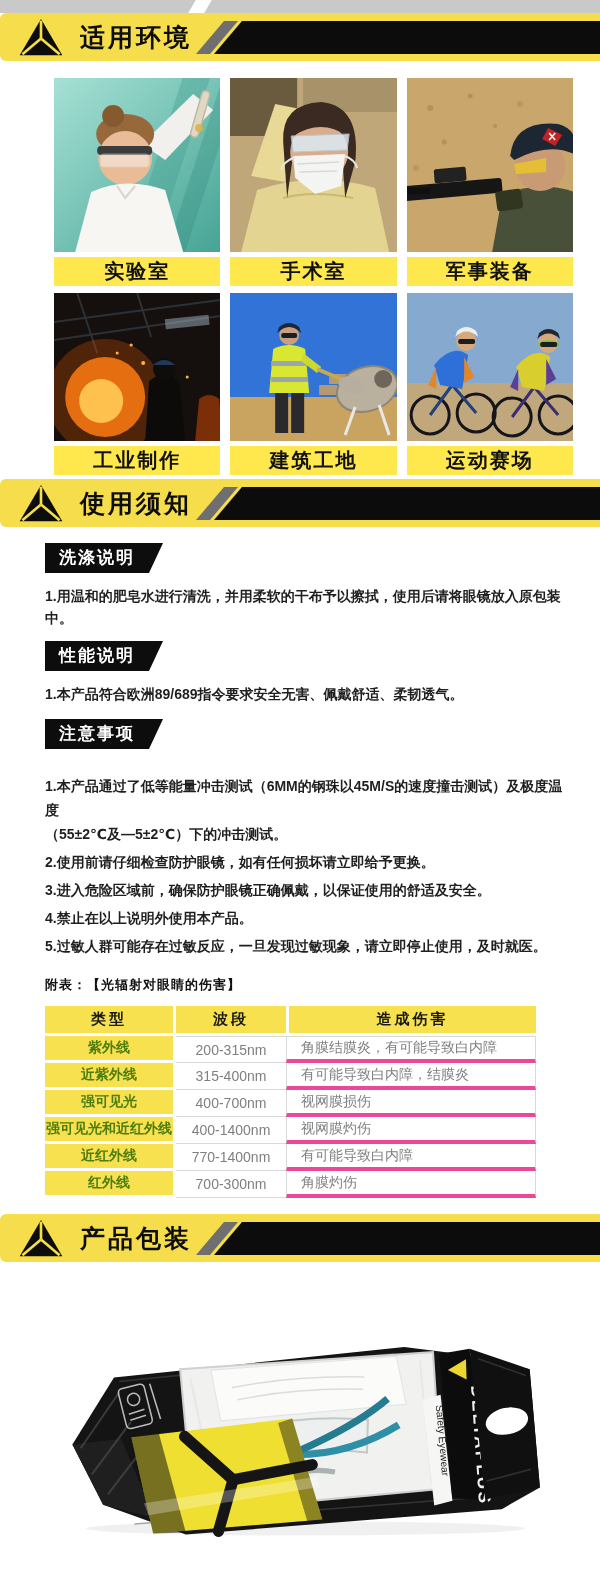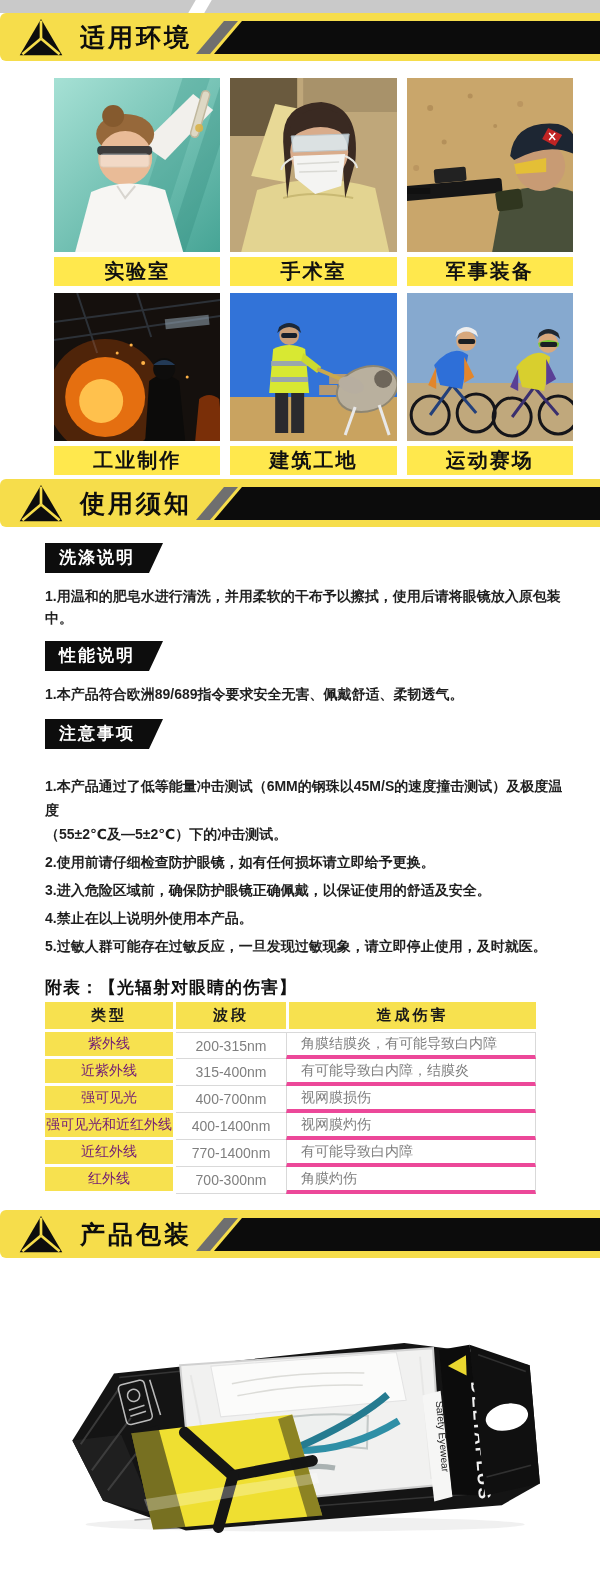--- a/index.html
+++ b/index.html
@@ -40,25 +40,25 @@
            clip-path:polygon(0 0,100% 0,calc(100% - 14px) 100%,0 100%); }
   .body-line { font-size:14px; font-weight:700; color:#1f1f1f; line-height:22px; margin-top:12px; }
   .notice-list { margin-top:25px; }
   .notice { font-size:14px; font-weight:700; color:#1f1f1f; line-height:24px; margin-top:4px; white-space:pre-line; }
 
   .m-hdr2 { margin-top:4px; }
   .m-storage { margin-top:32px; }
   .m-sec { margin-top:14px; }
 
   
-  .appendix-title { font-size:17px; font-weight:700; color:#111; margin-top:18px; letter-spacing:1px; }
-  .hazard-table { margin-top:3px; width:491px; }
+  .appendix-title { font-size:13px; font-weight:700; color:#111; margin-top:18px; letter-spacing:1px; }
+  .hazard-table { margin-top:12px; width:491px; }
   .trow { display:flex; align-items:stretch; }
   .tc { display:flex; align-items:center; }
-  .c1 { width:128px; background:#f7e14f; justify-content:center; font-size:14px; font-weight:400; color:#701a75;
+  .c1 { width:128px; background:#f7e14f; justify-content:center; font-size:14px; font-weight:700; color:#4d7c0f;
         margin-right:3px; margin-bottom:3px; }
   .thead .tc { background:#f7e14f; font-weight:700; color:#191919; font-size:15px; letter-spacing:3px;
                justify-content:center; margin-bottom:3px; }
   .thead .c2h { width:110px; margin-right:3px; }
   .thead .c3h { flex:1; }
   .thead .c1 { margin-bottom:3px; }
   .thead { height:30px; }
   .tbody .trow { height:27px; }
   .c2 { width:110px; background:#fff; justify-content:center; font-size:14px; color:#7f7f7f;
         border-bottom:1px solid #d9d9d9; }

